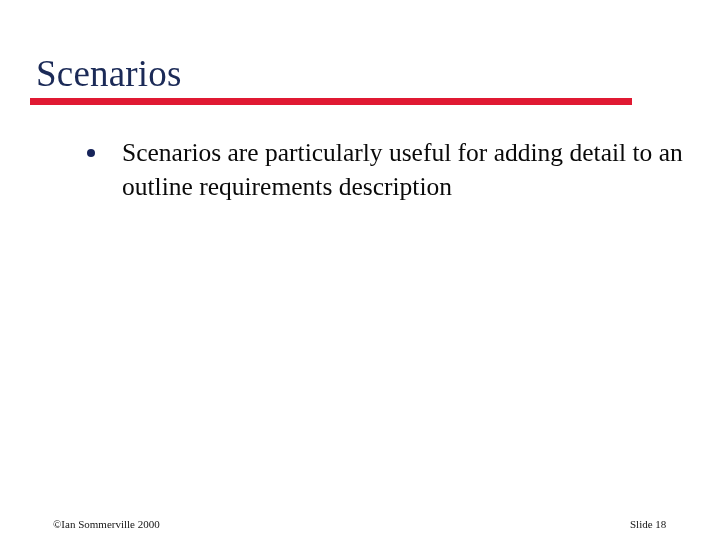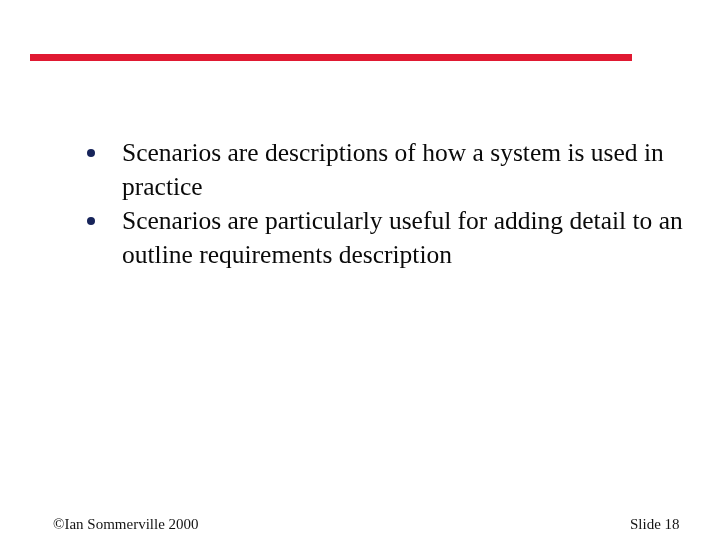--- a/index.html
+++ b/index.html
@@ -76,44 +76,41 @@
   .footer {
     position: absolute;
     left: 0;
     top: 512px;
     width: 720px;
     height: 28px;
   }
   .footer-item {
     position: absolute;
     font-family: "Liberation Serif", "DejaVu Serif", serif;
-    font-size: 15px;
+    font-size: 11px;
     line-height: 14px;
     color: #141414;
     white-space: nowrap;
   }
   .footer-left  { left: 53px;  top: 5px; }
   .footer-center{ left: 268px; top: 5px; }
   .footer-right { left: 630px; top: 5px; text-align: center; }
 </style>
 </head>
 <body>
 
 <div class="slide">
 
   <div class="title-area">
+    <div class="slide-title">Scenarios</div>
     <div class="title-rule"></div>
   </div>
 
   <div class="body-area">
 
-    <div class="bullet-item">
-      <span class="bullet-marker"></span>
-      <span class="bullet-text">Scenarios are descriptions of how a system is used in practice</span>
-    </div>
 
 
     <div class="bullet-item">
       <span class="bullet-marker"></span>
       <span class="bullet-text">Scenarios are particularly useful for adding detail to an outline requirements description</span>
     </div>
 
   </div>
 
   <div class="footer">

